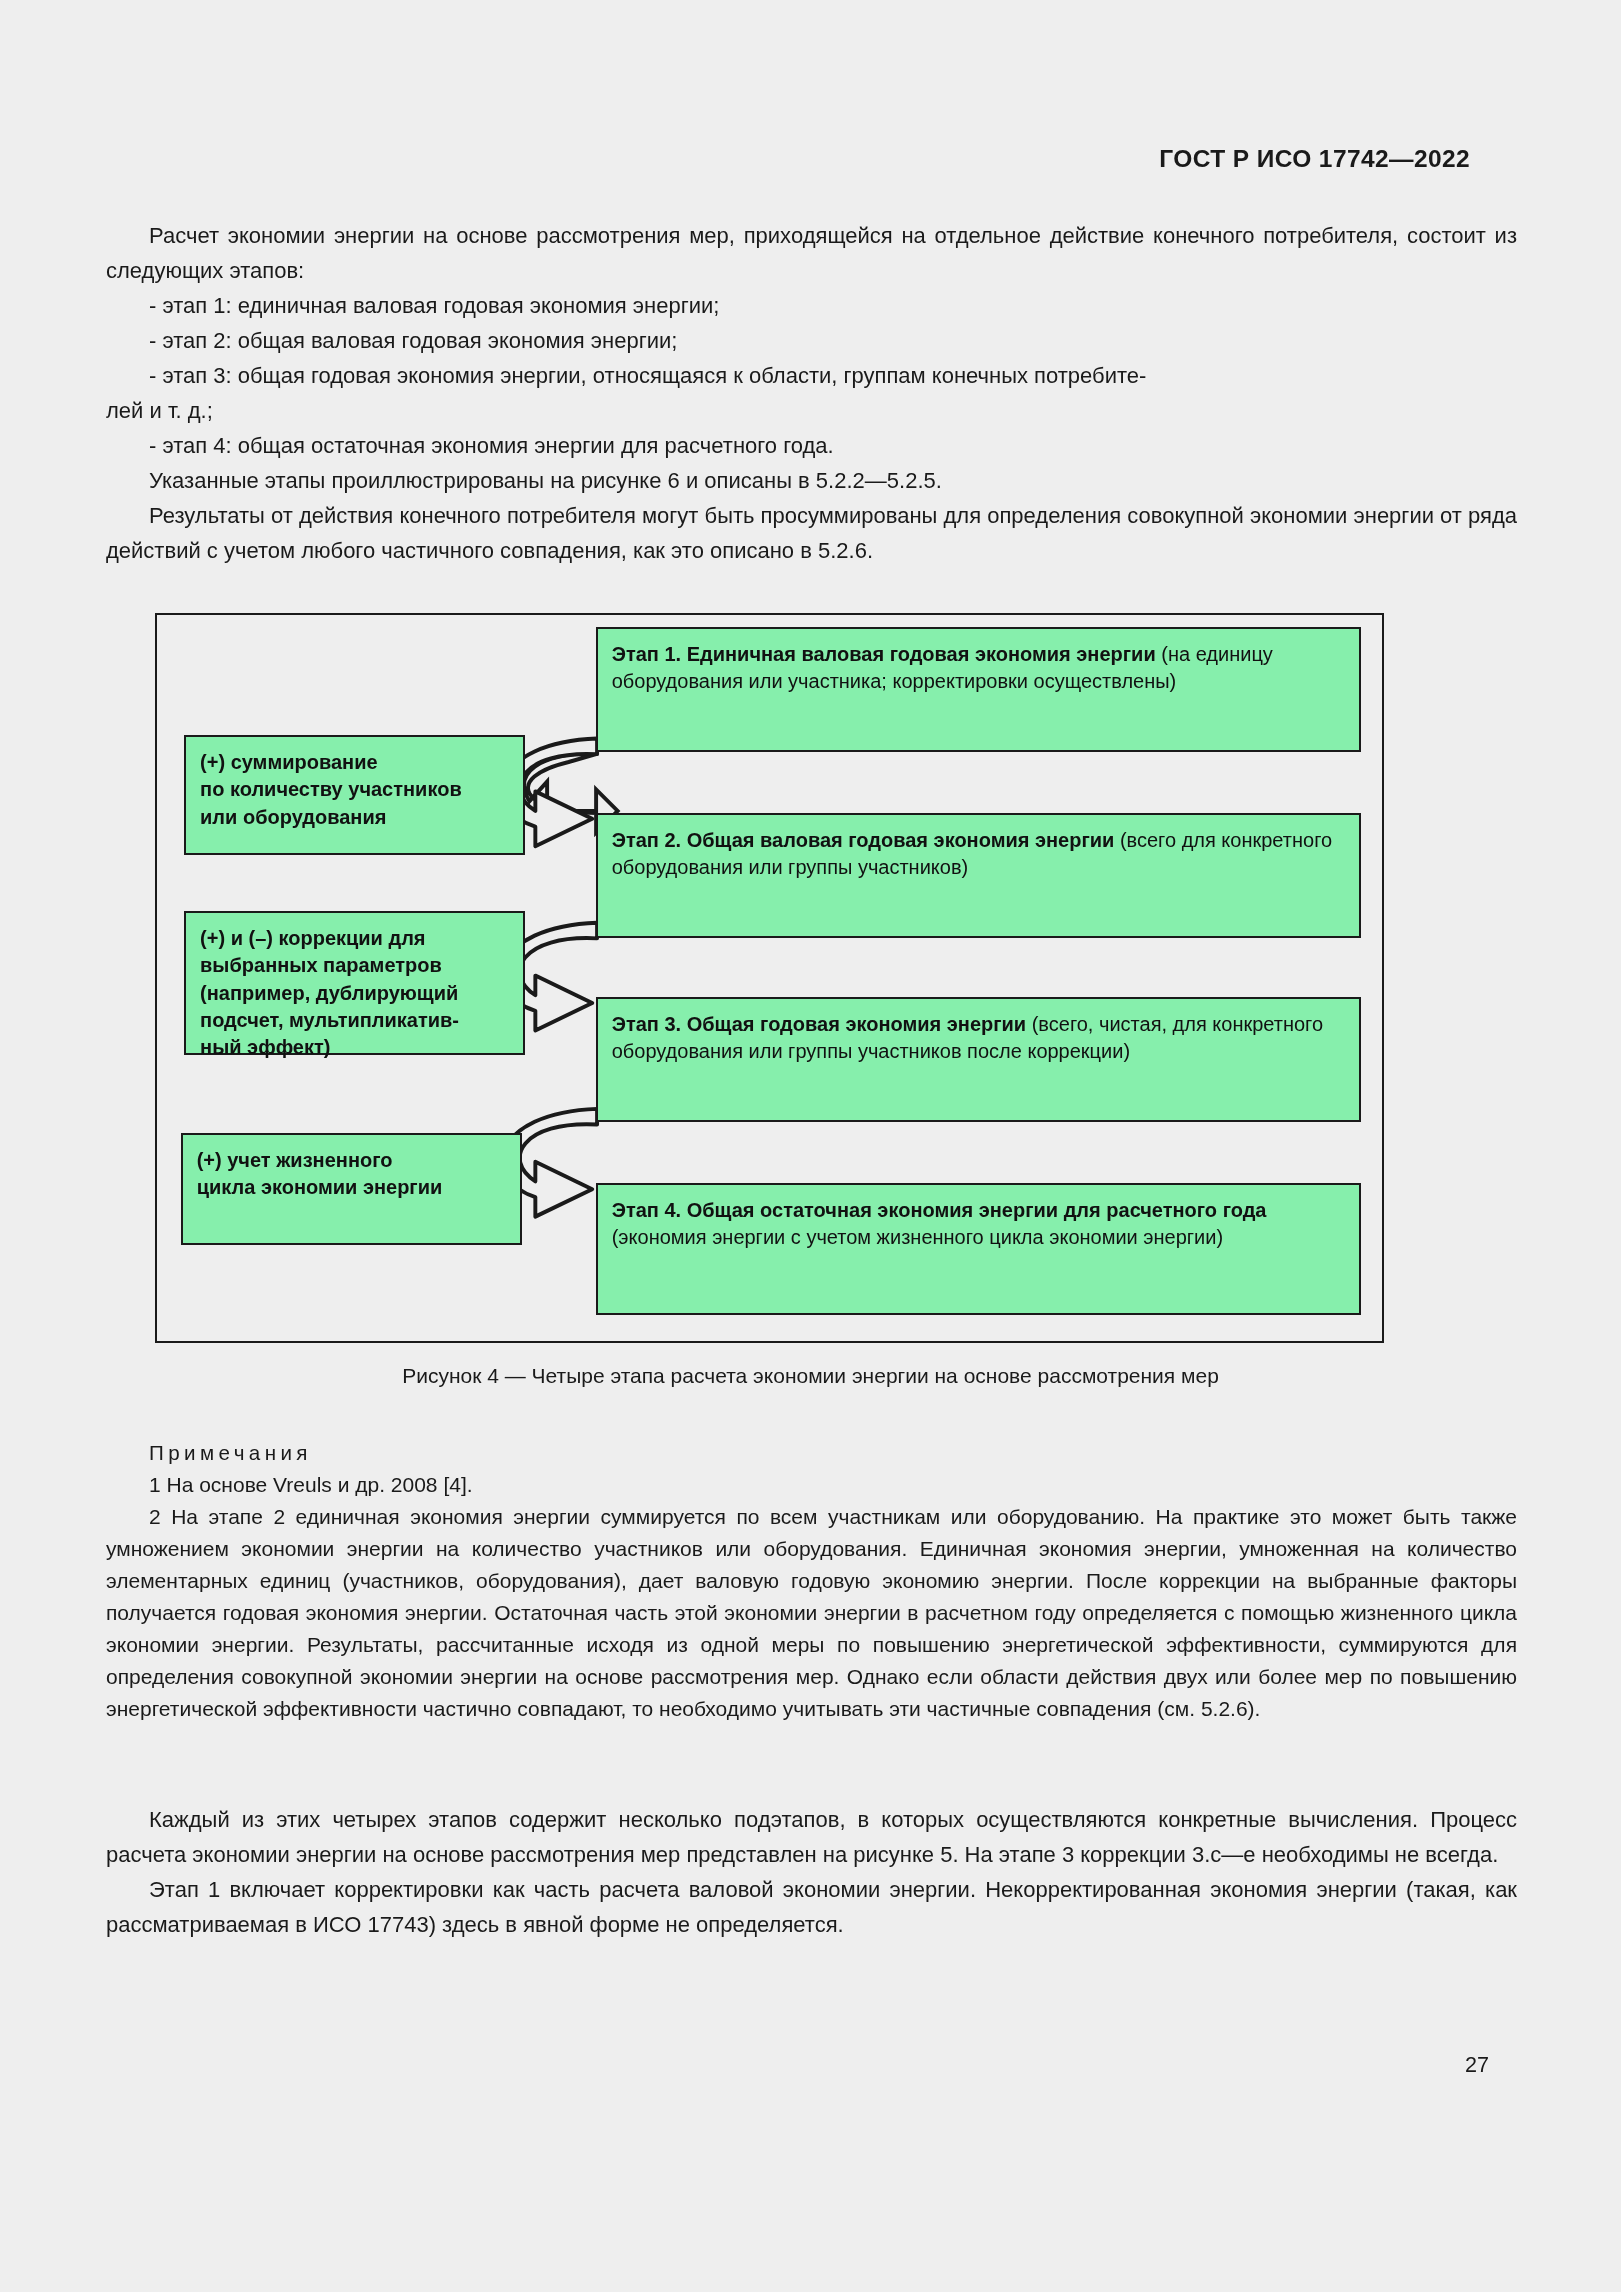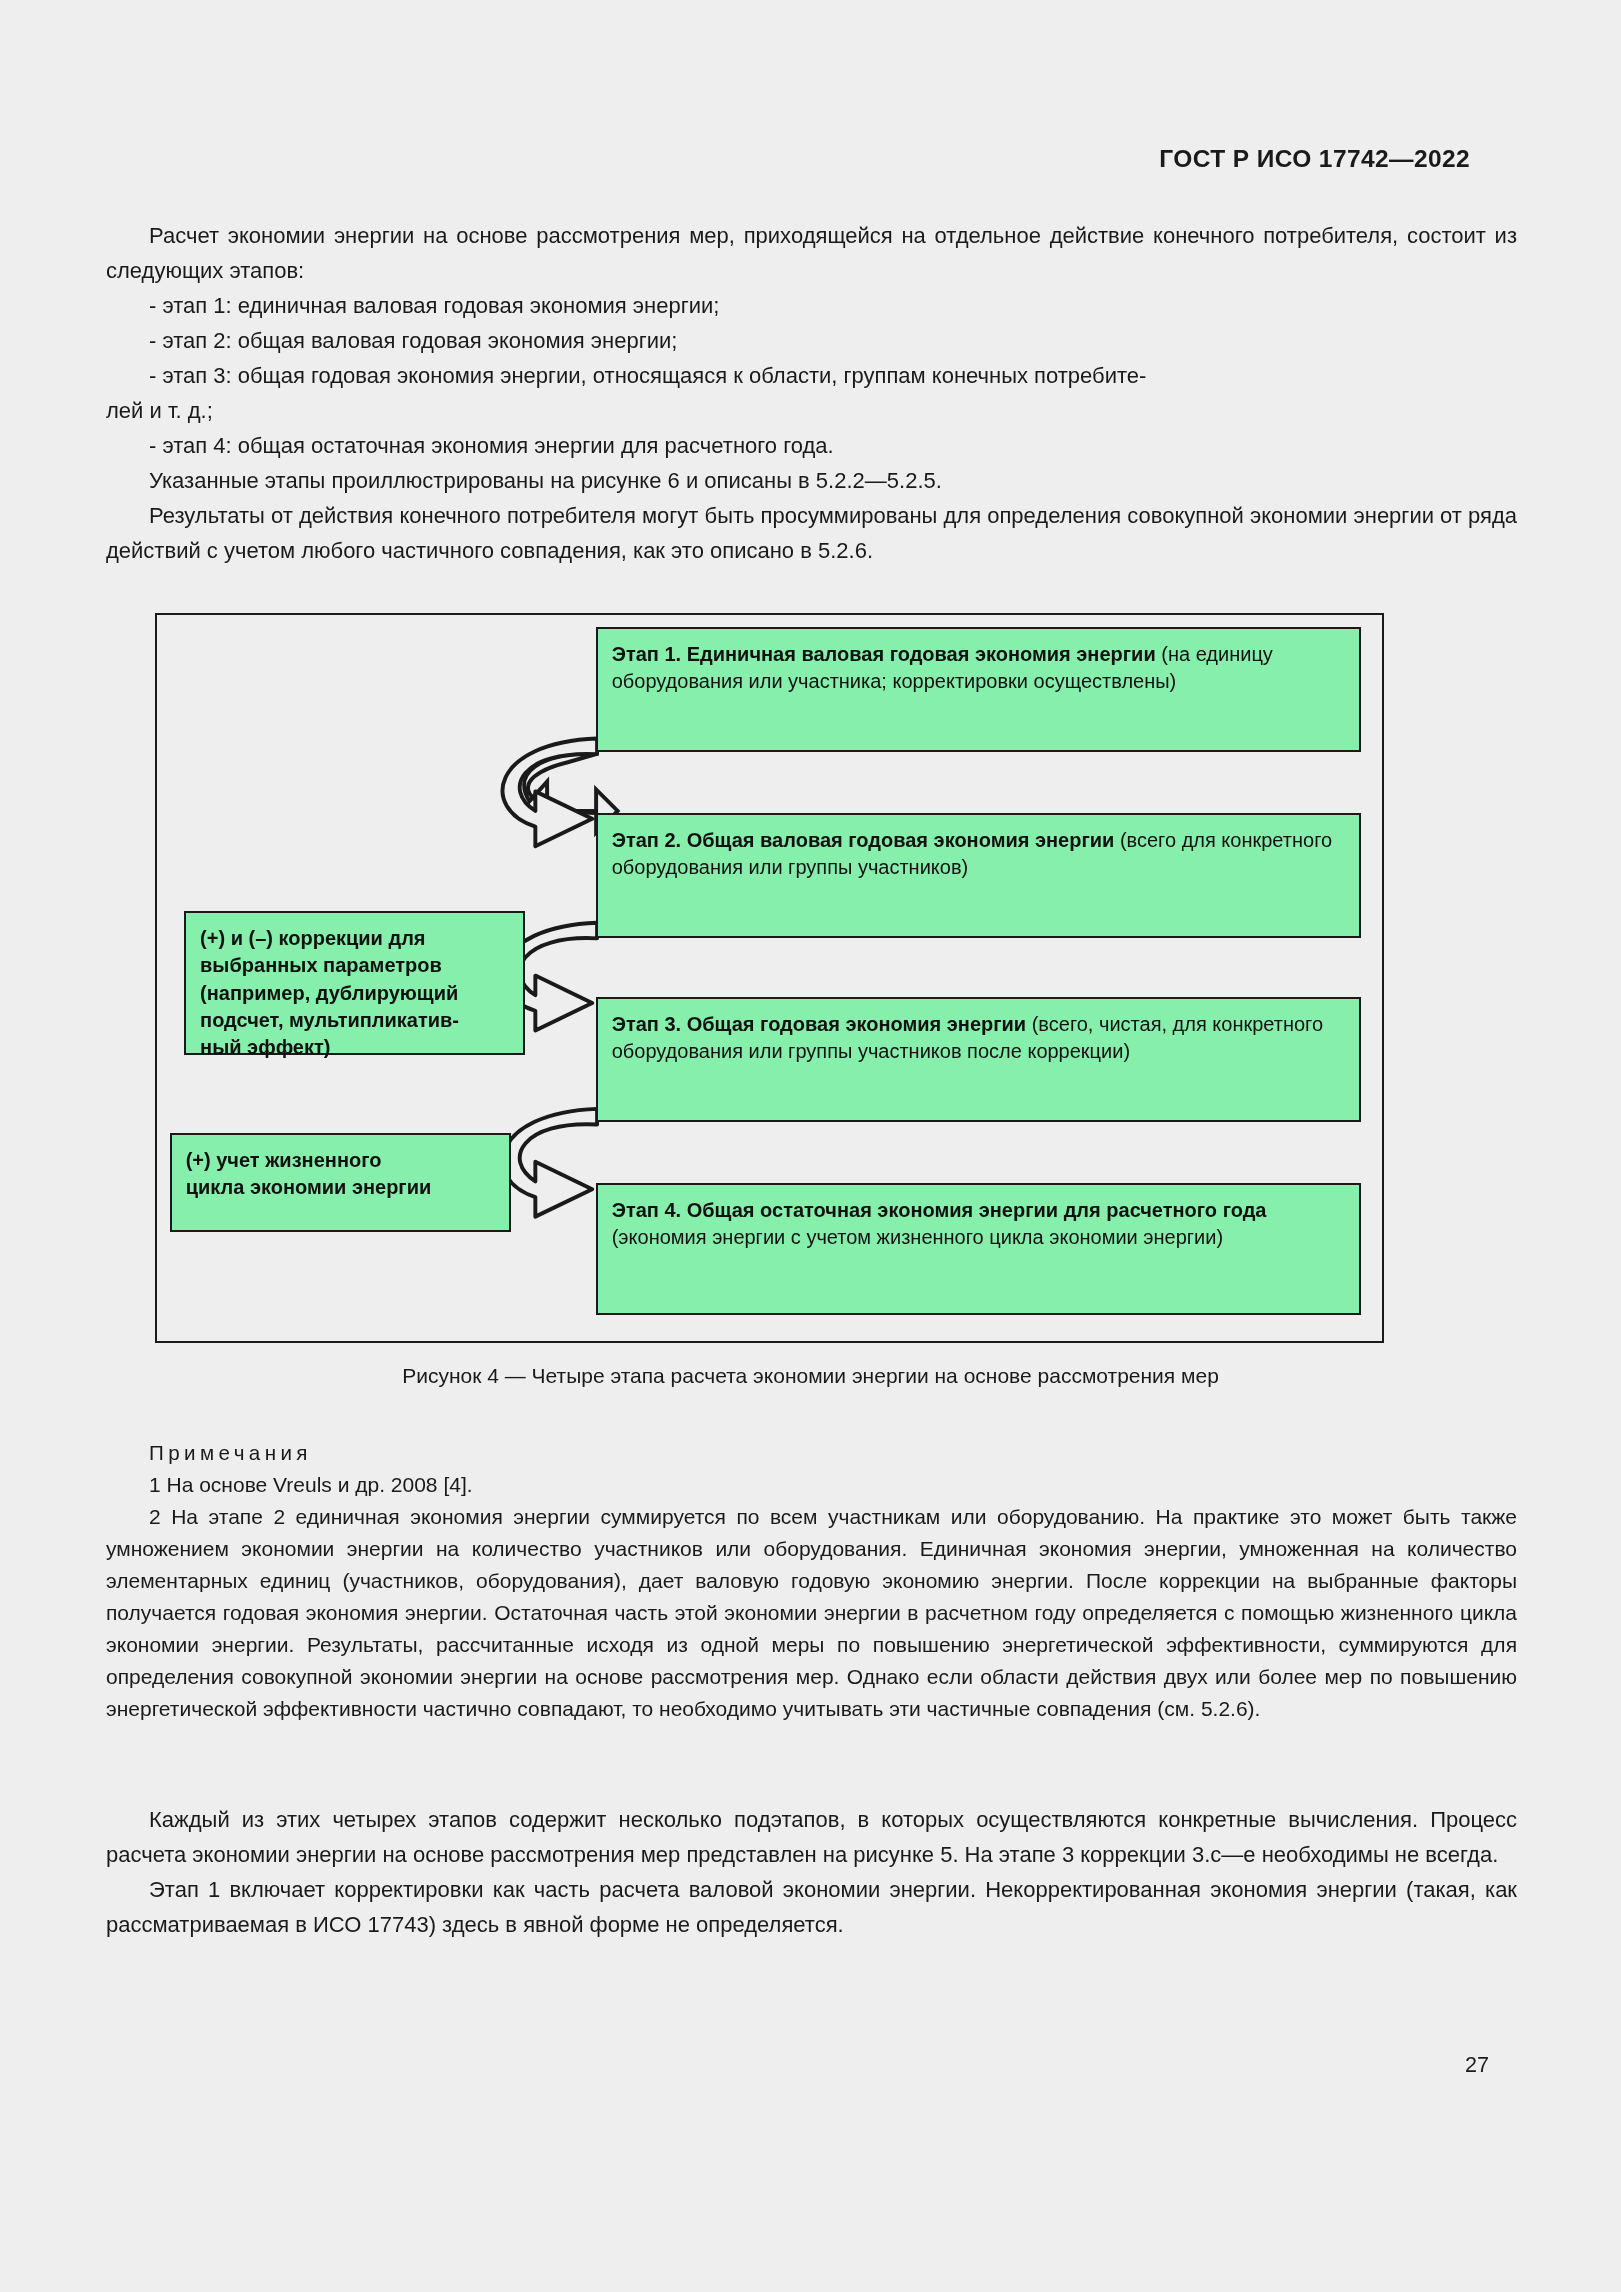--- a/index.html
+++ b/index.html
@@ -84,21 +84,21 @@
   }
   .dbox.left-box {
     font-weight: bold;
   }
   .dbox.step-box .title { font-weight: bold; }
   .dbox.step-box .sub { font-weight: normal; }
 
   
   #box-sum   { left: 27.4px;  top: 120px; width: 341px; height: 120px; }
   #box-corr  { left: 27.4px;  top: 296px; width: 341px; height: 144px; }
-  #box-life  { left: 13px;  top: 518px; width: 341px; height: 99px;  }
+  #box-life  { left: 24px;  top: 518px; width: 341px; height: 112px;  }
 
   
   #box-step1 { left: 439px; top: 11.8px;  width: 765px; height: 125px; }
   #box-step2 { left: 439px; top: 198px; width: 765px; height: 125px; }
   #box-step3 { left: 439px; top: 382px; width: 765px; height: 125px; }
   #box-step4 { left: 439px; top: 568px; width: 765px; height: 132px; }
 
   .arrow-layer {
     position: absolute;
     left: 0; top: 0;
@@ -219,20 +219,25 @@
                      C 372 514, 352 554, 386 576
                      L 386 556
                      L 444 584
                      L 386 612
                      L 386 592
                      C 330 574, 340 506, 449 502
                      Z" transform="translate(0,2)"></path>
           </g>
         </svg>
 
+        <div class="dbox left-box" id="box-sum">
+          <div>(+) суммирование</div>
+          <div>по количеству участников</div>
+          <div>или оборудования</div>
+        </div>
 
         <div class="dbox left-box" id="box-corr">
           <div>(+) и (–) коррекции для</div>
           <div>выбранных параметров</div>
           <div>(например, дублирующий</div>
           <div>подсчет, мультипликатив-</div>
           <div>ный эффект)</div>
         </div>
 
         <div class="dbox left-box" id="box-life">

